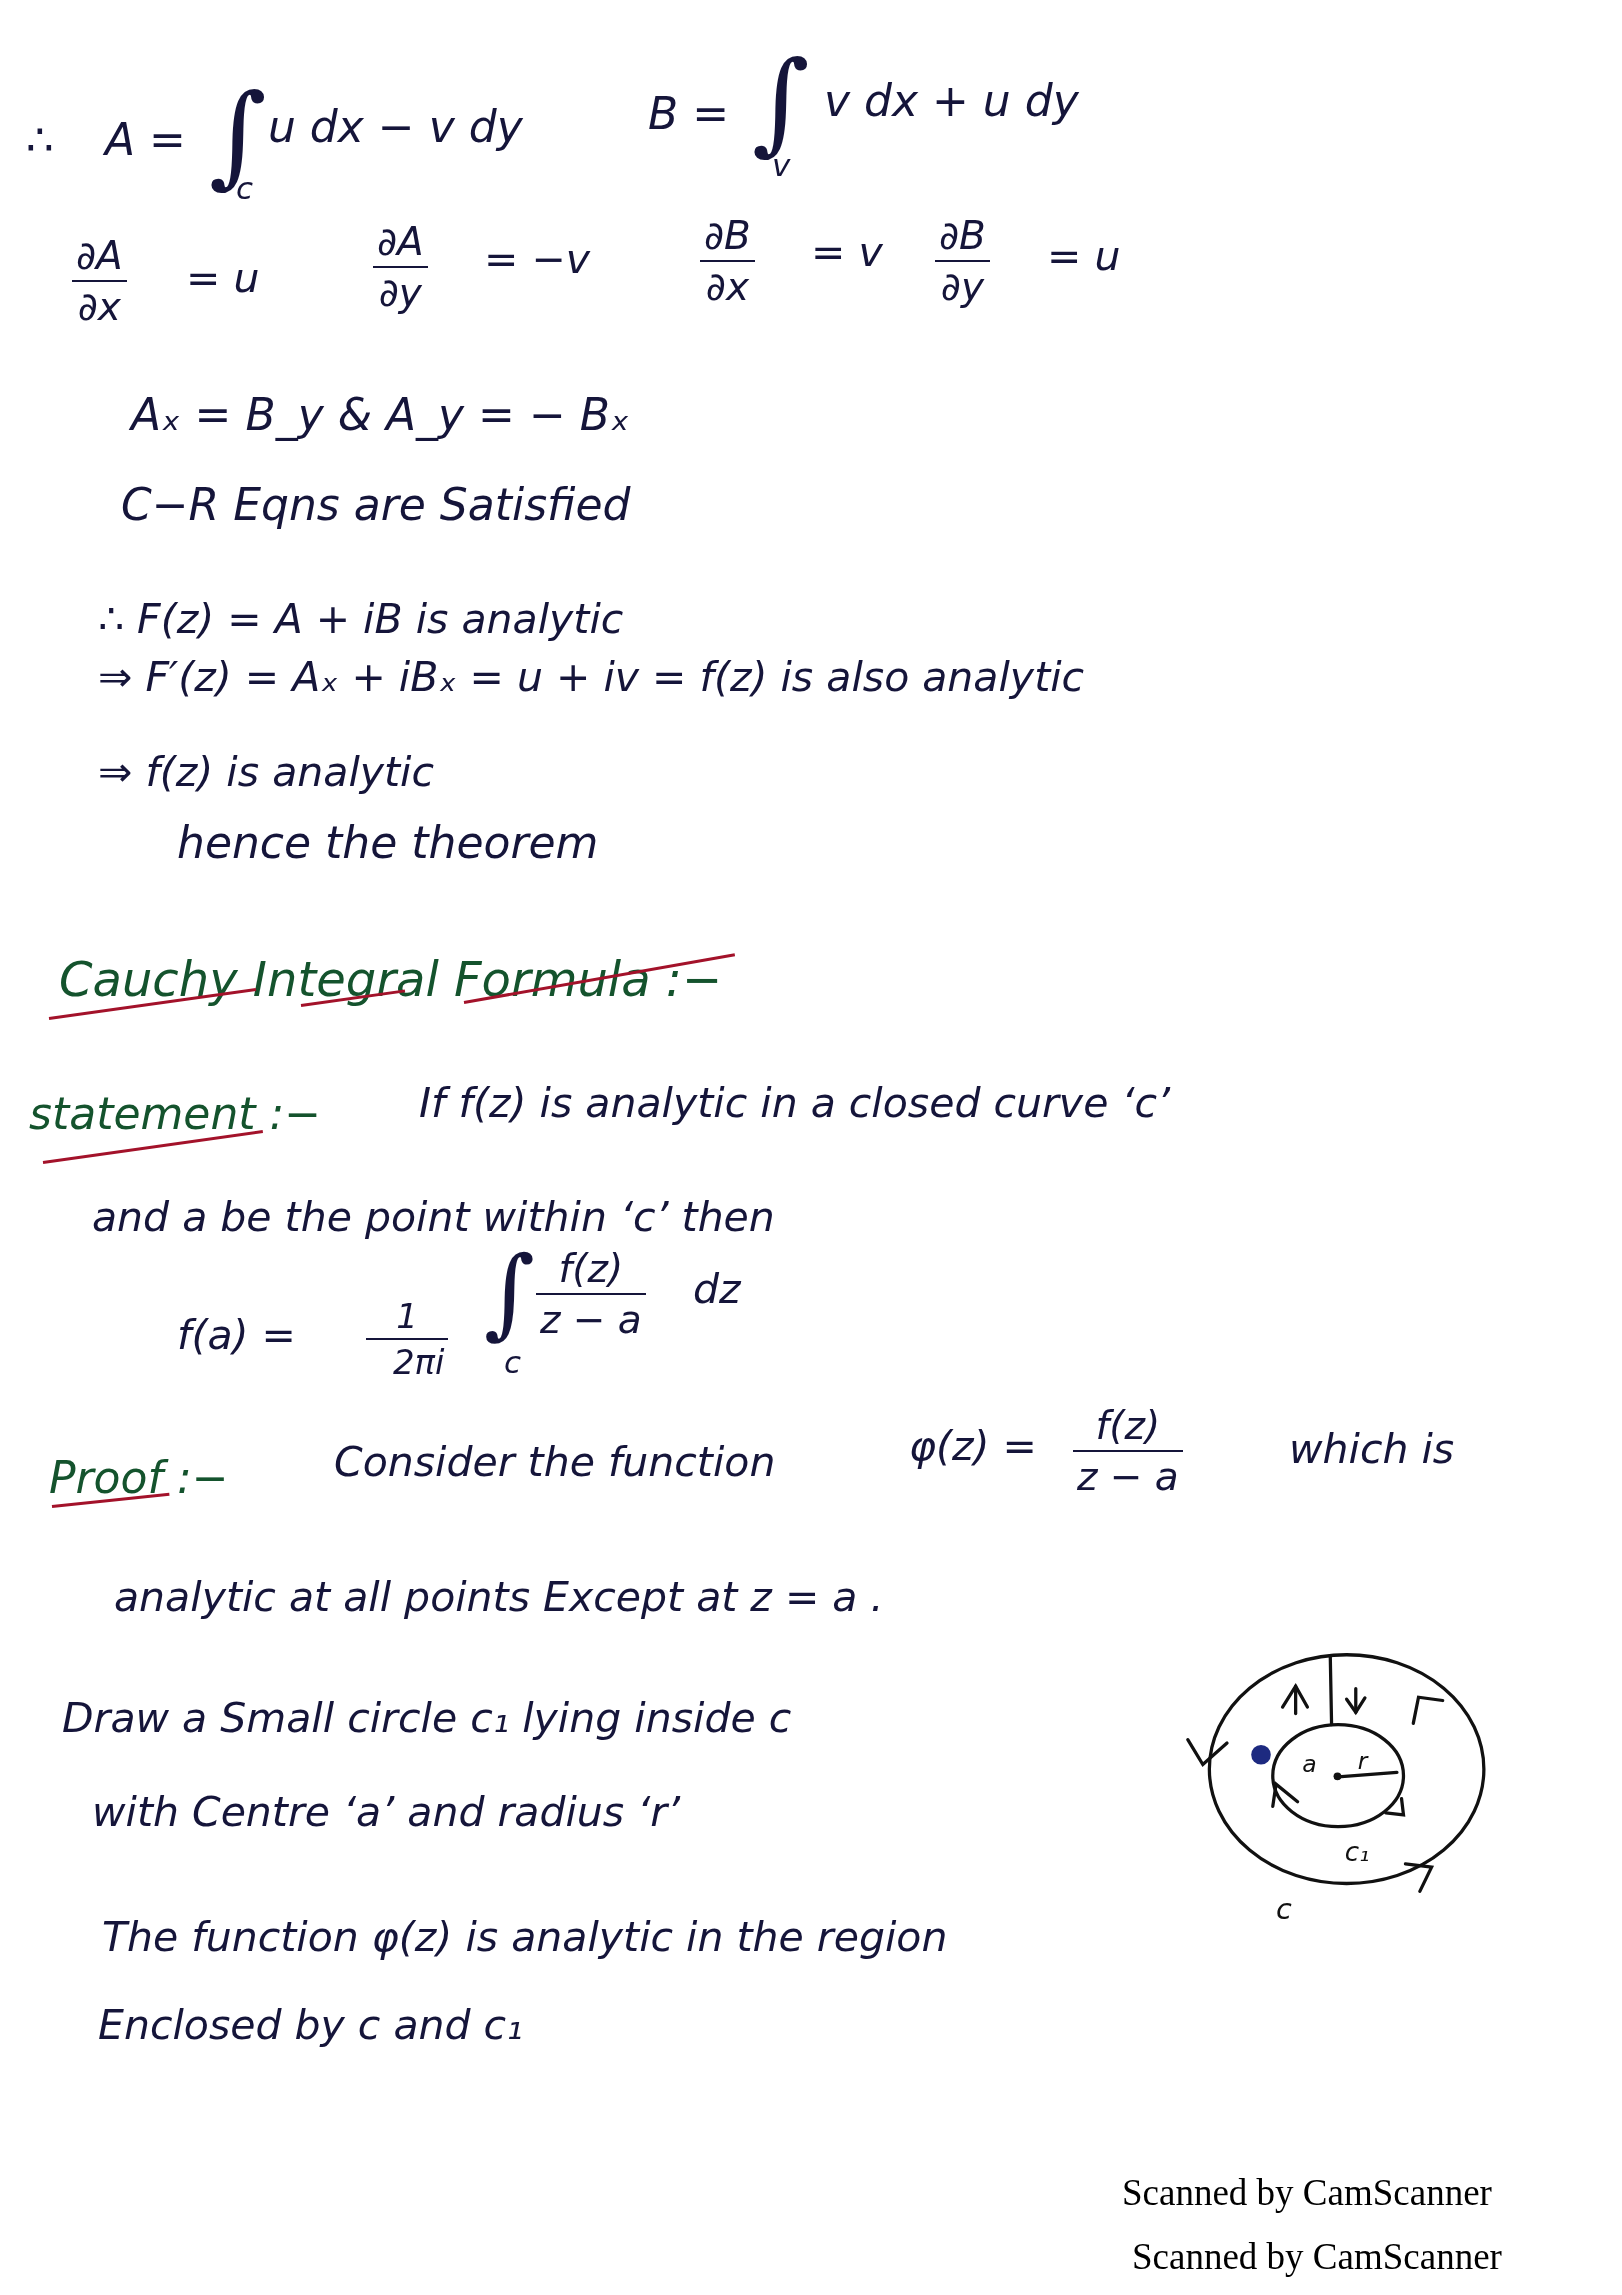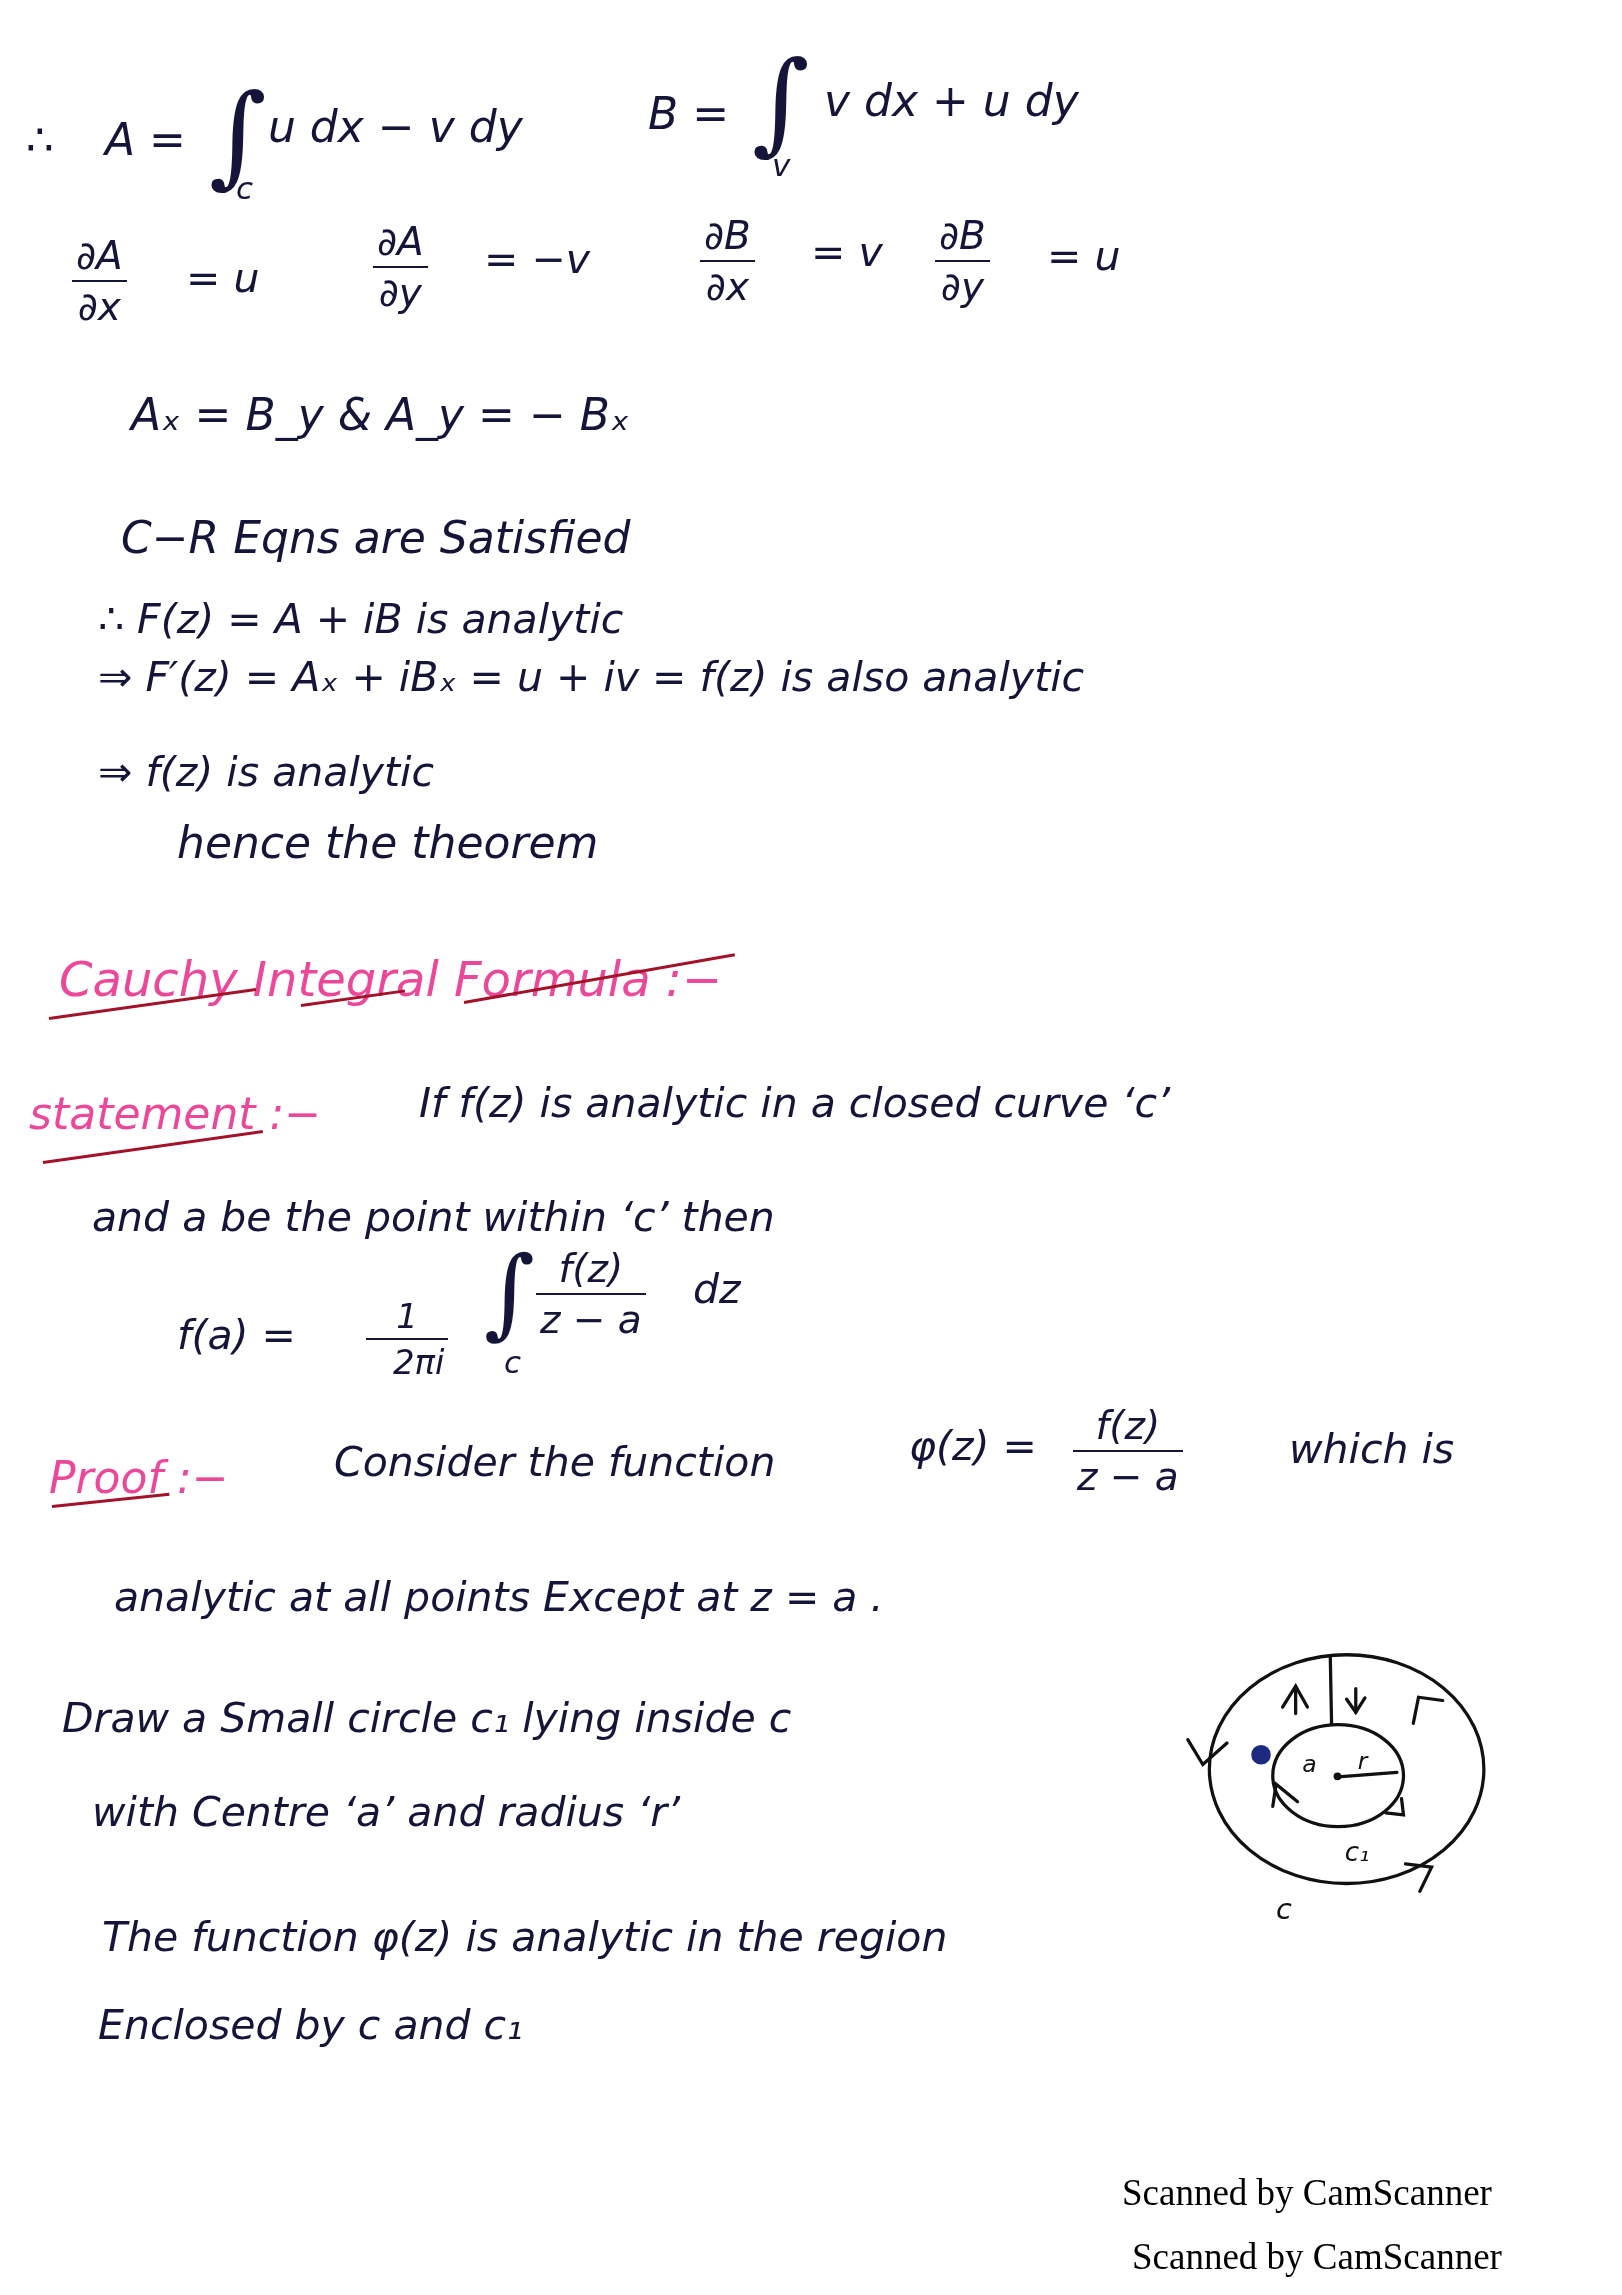--- a/index.html
+++ b/index.html
@@ -1,21 +1,21 @@
 <!DOCTYPE html>
 <html style="font-size:10.5px"><head>
 <meta charset="utf-8">
 <style>
   html, body { margin: 0; padding: 0; background: #ffffff; }
   body {
     width: 1622px; height: 2295px; position: relative; overflow: hidden;
     font-family: "DejaVu Serif", serif; color: #14142e;
   }
   .hw { position: absolute; font-family: "DejaVu Sans", sans-serif; font-style: italic; color: #15153a; white-space: nowrap; line-height: 1; }
-  .red { color: #ec4899; }
+  .red { color: #14532d; }
   .sz-l { font-size: 44px; }
   .sz-m { font-size: 41px; }
   .frac { position: absolute; display: inline-flex; flex-direction: column; align-items: center; font-family: "DejaVu Sans", sans-serif; font-style: italic; color: #15153a; line-height: 1; }
   .frac .num, .frac .den { font-size: 39px; padding: 0 3.9px; }
   .frac .bar { width: 100%; border-top: 2.6px solid #15153a; margin: 5.2px 0; }
   .underline-red { position: absolute; height: 0; border-top: 3.3px solid #a3122a; transform-origin: left center; }
   .integral { position: absolute; font-family: "DejaVu Serif", serif; font-size: 111px; color: #15153a; line-height: 1; }
   .sub-lim { position: absolute; font-family: "DejaVu Sans", sans-serif; font-style: italic; font-size: 31px; color: #15153a; }
   .watermark { position: absolute; font-family: "Liberation Serif", serif; font-size: 37px; color: #000000; white-space: nowrap; }
   svg { position: absolute; }
@@ -55,21 +55,21 @@
 <span class="hw sz-m" style="left:811px; top:232px;">= v</span>
 
 <div class="frac" style="left:935px; top:216px;">
   <span class="num">∂B</span>
   <span class="bar"></span>
   <span class="den">∂y</span>
 </div>
 <span class="hw sz-m" style="left:1047px; top:236px;">= u</span>
 
 <span class="hw sz-l" style="left:131px; top:393px;">Aₓ = B_y   &amp;   A_y = − Bₓ</span>
-<span class="hw sz-l" style="left:121px; top:516px;font-style:italic;">C−R Eqns are Satisfied</span>
+<span class="hw sz-l" style="left:121px; top:483px;font-style:italic;">C−R Eqns are Satisfied</span>
 
 <span class="hw sz-m" style="left:98px; top:599px;">∴   F(z) = A + iB    is analytic</span>
 <span class="hw sz-m" style="left:98px; top:657px;">⇒  F′(z) =   Aₓ + iBₓ   = u + iv = f(z)  is also analytic</span>
 <span class="hw sz-m" style="left:98px; top:752px;">⇒  f(z)  is  analytic</span>
 <span class="hw sz-l" style="left:177px; top:821px;">hence the theorem</span>
 
 <span class="hw red sz-l" style="left:59px; top:955px; font-size:48px;">Cauchy Integral Formula :−</span>
 <div class="underline-red" style="left:49px; top:1017px; width:209px; transform: rotate(-8deg);"></div>
 <div class="underline-red" style="left:301px; top:1004px; width:105px; transform: rotate(-8deg);"></div>
 <div class="underline-red" style="left:464px; top:1001px; width:275px; transform: rotate(-10deg);"></div>

